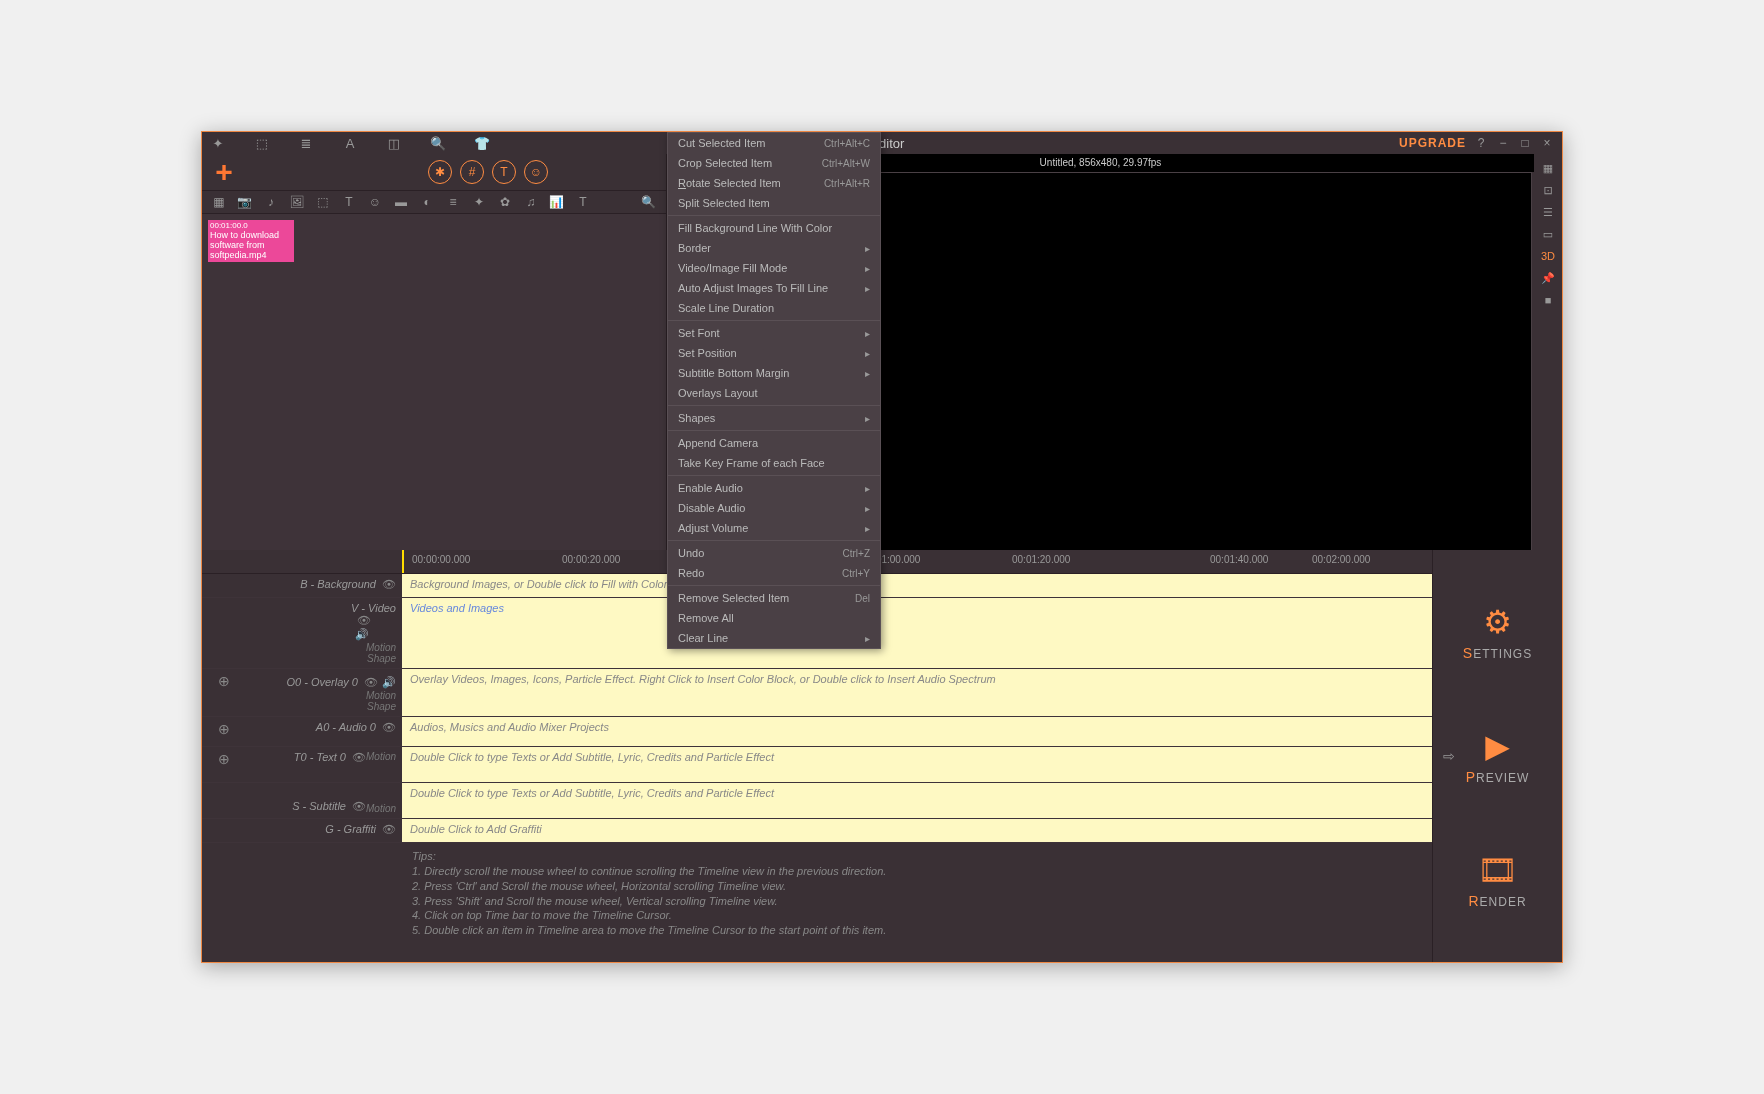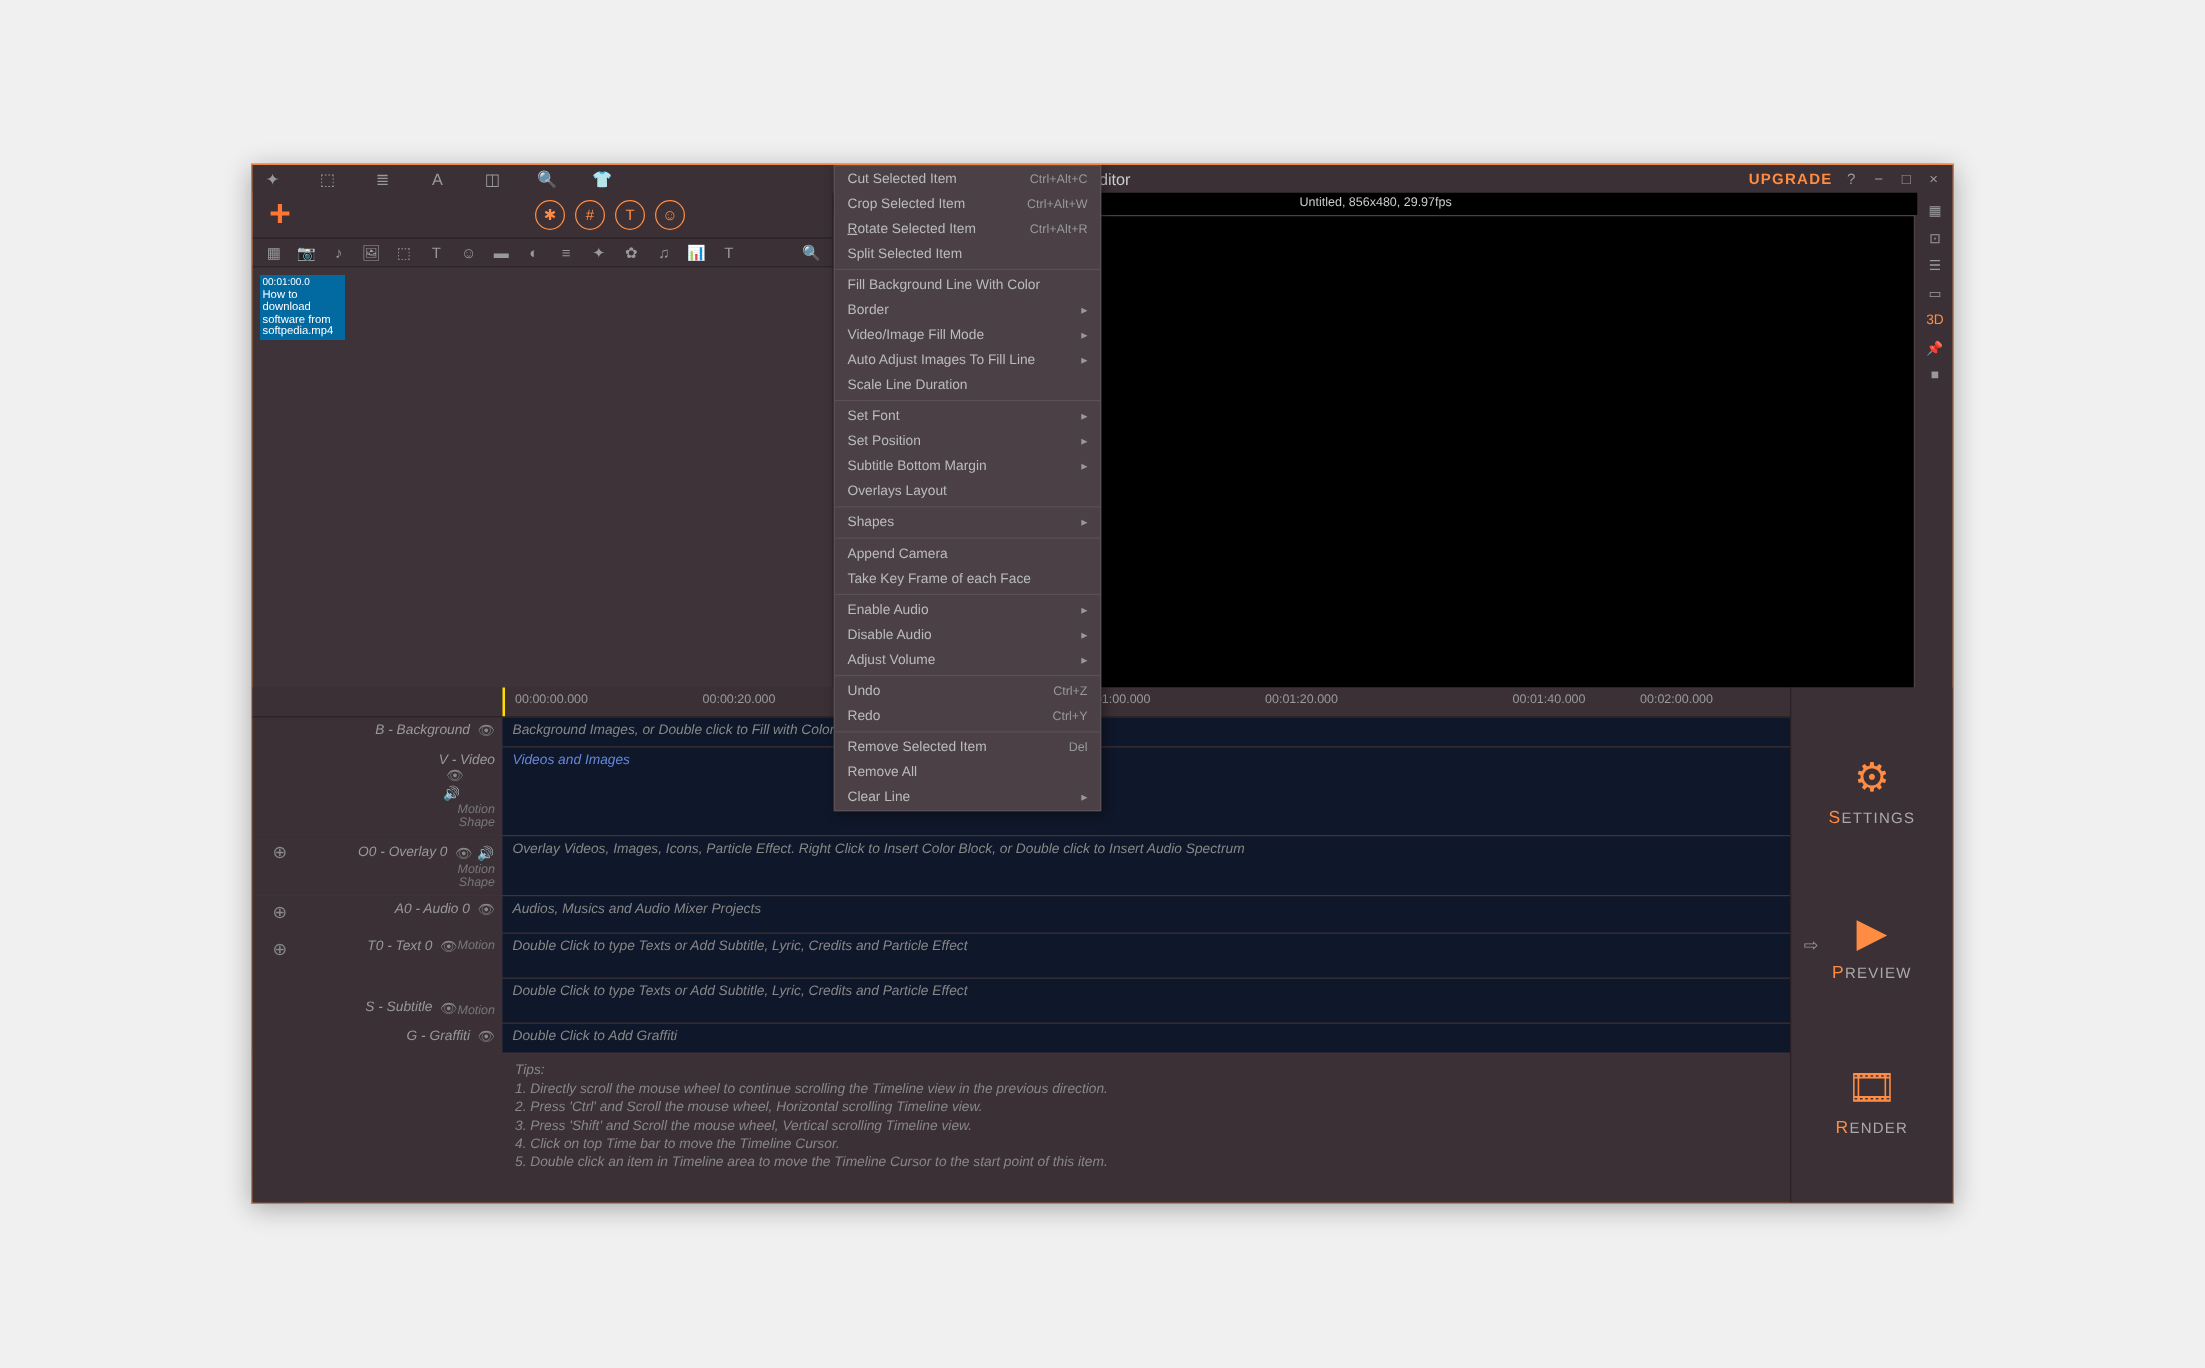--- a/index.html
+++ b/index.html
@@ -15,21 +15,21 @@
 .main-area { display: flex; height: calc(100% - 22px); }
 .left-col { width: 465px; display: flex; flex-direction: column; border-right: 1px solid #2a2025; }
 .left-col-header { height: 36px; display: flex; align-items: center; padding: 0 8px; gap: 6px; }
 .plus-icon { width: 28px; height: 28px; color: #ff7733; font-size: 30px; font-weight: bold; display:flex; align-items:center; justify-content:center; }
 .round-icons { display: flex; gap: 8px; margin-left: auto; margin-right: 110px; }
 .round-icon { width: 24px; height: 24px; border: 1.5px solid #ff8c42; border-radius: 50%; display:flex; align-items:center; justify-content:center; color: #ff8c42; font-size: 12px; cursor:pointer;}
 .tool-row { height: 24px; display: flex; align-items: center; gap: 12px; padding: 0 10px; border-top: 1px solid #2a2025; border-bottom: 1px solid #2a2025; }
 .tool-icon { width: 14px; height: 14px; color: #999; font-size: 12px; cursor:pointer; display:flex; align-items:center; justify-content:center; }
 .tool-search { margin-left: auto; }
 .media-panel { flex: 1; background: #3e3339; padding: 6px; }
-.clip-item { width: 68px; background: #0369a1; color: #fff; font-size: 9px; padding: 2px; line-height: 1.1; cursor: pointer; }
+.clip-item { width: 86px; background: #ec4899; color: #fff; font-size: 9px; padding: 2px; line-height: 1.1; cursor: pointer; }
 .clip-time { font-size: 8px; }
 .view-row { height: 24px; background: #3a3035; display: flex; align-items: center; padding: 0 6px; border-top: 1px solid #2a2025; gap: 6px; }
 .view-tab { padding: 4px 10px; color: #999; font-size: 12px; cursor: pointer; }
 .view-tab.active { color: #ccc; background: #4a4045; }
 .view-icon { width: 14px; height: 14px; color: #888; font-size: 11px; cursor:pointer; display:flex; align-items:center; justify-content:center; }
 .edit-btn { margin-left: auto; color: #5599ff; font-size: 11px; padding: 2px 6px; border: 1px solid #555; cursor: pointer; }
 .right-col { flex: 1; display: flex; }
 .preview-col { flex: 1; display: flex; flex-direction: column; }
 .preview-header { height: 18px; background: #000000; text-align: center; color: #ccc; font-size: 10px; line-height: 18px; }
 .preview-area { flex: 1; background: #000; position: relative; border: 1px solid #4a4045; margin: 0 2px; }
@@ -44,21 +44,21 @@
 .ruler-mark { position: absolute; color: #999; font-size: 10px; top: 4px; }
 .playhead { position: absolute; left: 200px; top: 0; bottom: 0; width: 2px; background: #ffdd00; z-index: 5; }
 .tracks { flex: 1; overflow: auto; }
 .track-row { display: flex; min-height: 24px; border-bottom: 1px solid #3e3339; position: relative; }
 .track-label-col { width: 200px; display: flex; align-items: flex-start; justify-content: flex-end; padding: 4px 6px; background: #3a3035; }
 .track-label { color: #999; font-size: 11px; font-style: italic; text-align: right; }
 .track-sublabel { color: #777; font-size: 10px; font-style: italic; text-align: right; }
 .track-eye { width: 14px; height: 14px; color: #888; margin-left: 6px; font-size: 11px; }
 .track-speaker { width: 14px; height: 14px; color: #888; margin-left: 4px; font-size: 11px; }
 .track-add { position: absolute; left: 16px; top: 4px; color: #888; font-size: 14px; cursor:pointer; }
-.track-content { flex: 1; background: #0f172a; padding: 4px 8px; color: #888; font-size: 11px; font-style: italic; }
+.track-content { flex: 1; background: #fef9c3; padding: 4px 8px; color: #888; font-size: 11px; font-style: italic; }
 .track-content.highlight { color: #6688dd; }
 .tips-row { padding: 6px 10px 6px 210px; }
 .tips-text { color: #888; font-size: 11px; font-style: italic; line-height: 1.35; }
 .right-actions { width: 130px; background: #3a3035; display: flex; flex-direction: column; align-items: center; justify-content: space-around; padding: 20px 0; border-left: 1px solid #2a2025; position:relative; }
 .action-item { display: flex; flex-direction: column; align-items: center; gap: 4px; cursor: pointer; }
 .action-icon { font-size: 32px; color: #ff8c42; }
 .action-label { color: #aaa; font-size: 12px; letter-spacing: 1px; }
 .action-label .first { color: #ff8c42; font-size: 14px; }
 .arrow-right { font-size: 14px; color: #999; position: absolute; left: 10px; top: 50%; transform: translateY(-50%); cursor: pointer; }
 .context-menu { position: absolute; left: 465px; top: 0; width: 214px; background: #4a4045; border: 1px solid #5a5055; z-index: 100; box-shadow: 2px 2px 8px rgba(0,0,0,0.4); }

